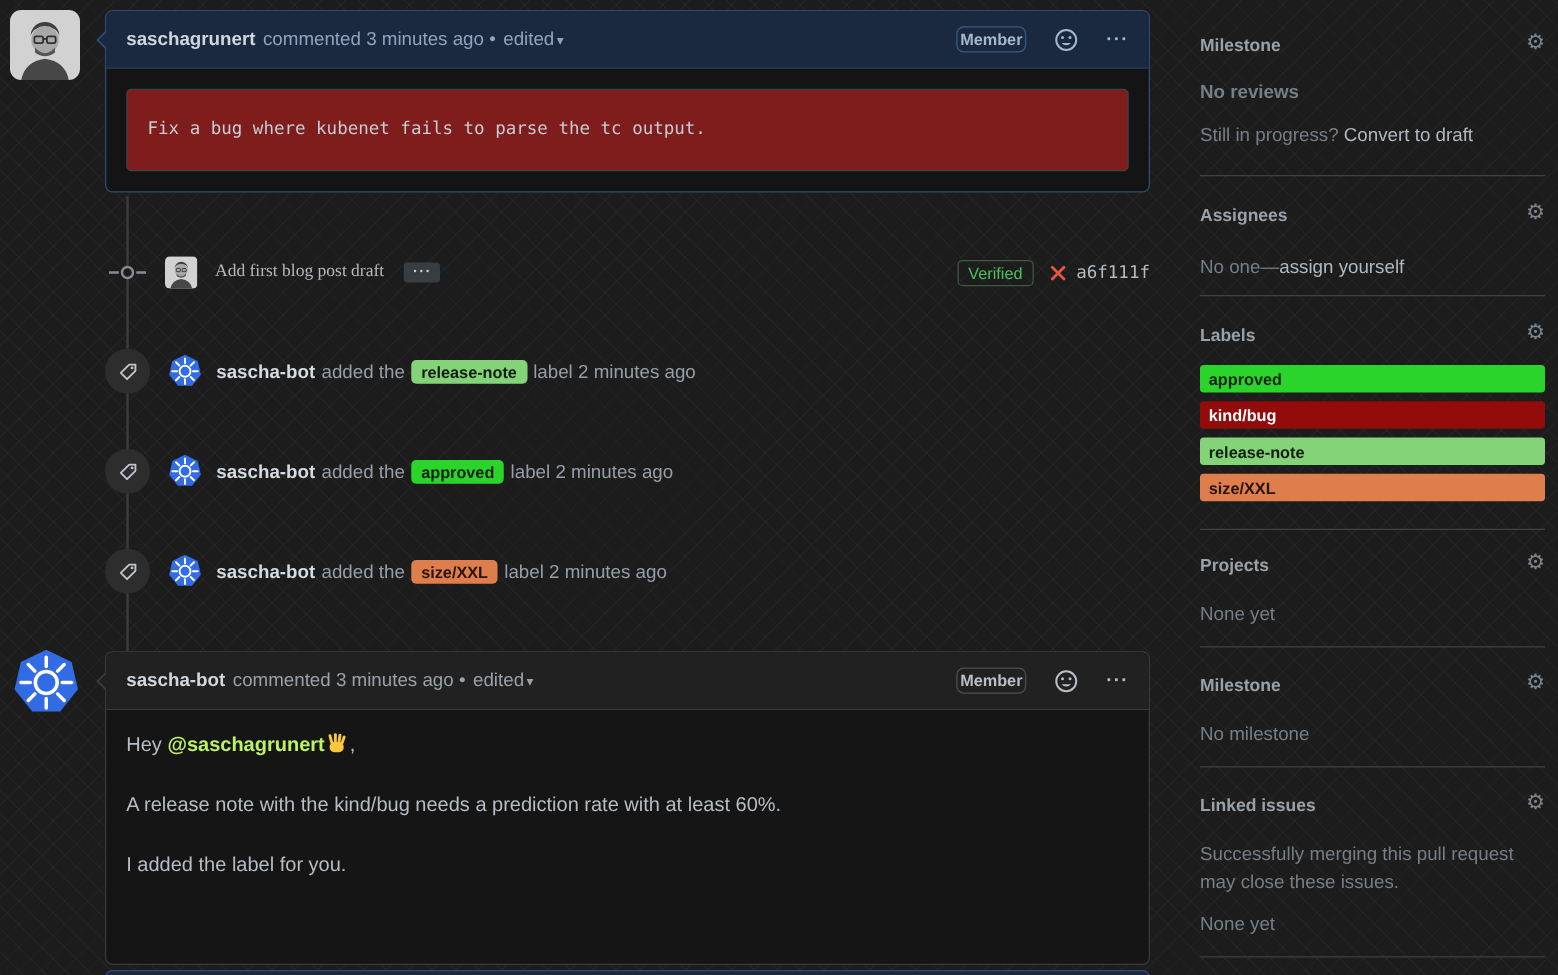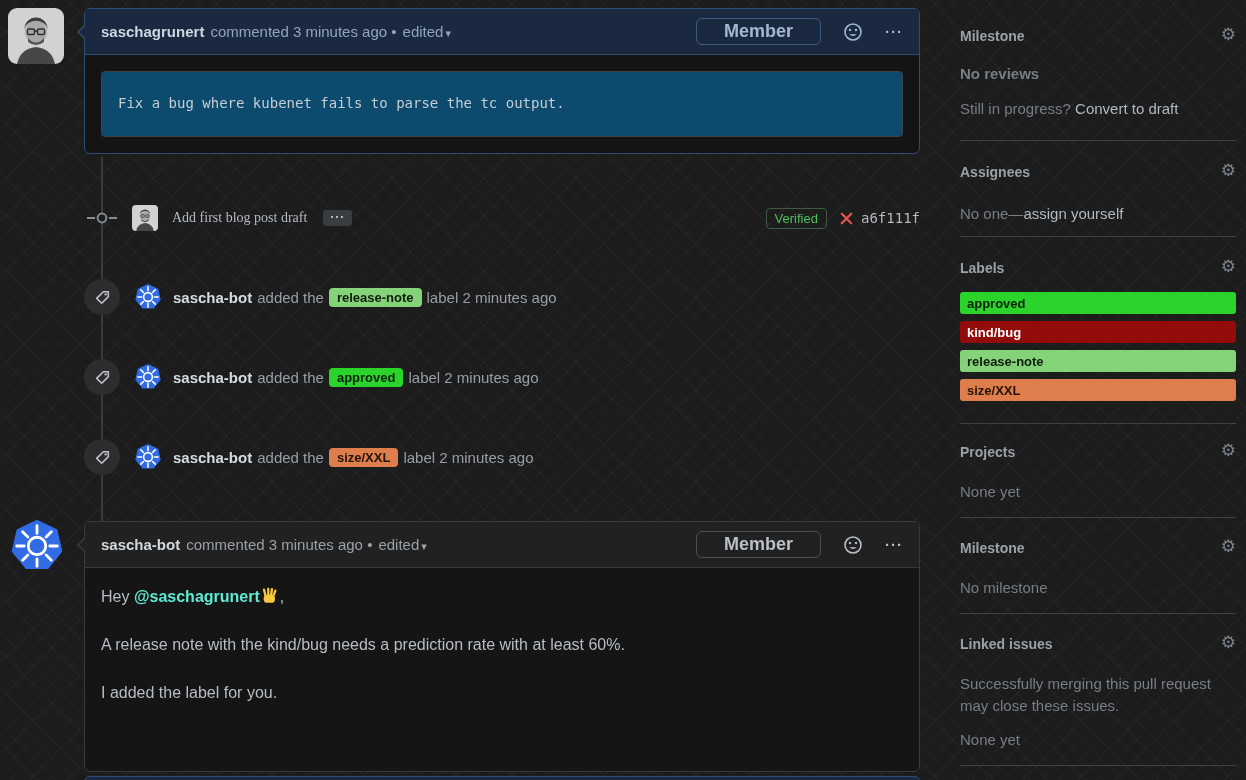--- a/index.html
+++ b/index.html
@@ -28,41 +28,41 @@
   .c1 .hdr{background:#1b2940;border-bottom:1px solid #2d4d75;}
   .c2 .hdr{background:#212121;border-bottom:1px solid #3a3a3a;}
   .author{font-weight:bold;}
   .c1 .author{color:#cdd7e1;}
   .c1 .meta{color:#90a4bc;}
   .c2 .author{color:#d3d8dd;}
   .c2 .meta{color:#9aa1a8;}
   .edited{cursor:pointer;}
   .caret{font-size:11px;margin-left:2px;}
   .spacer{flex:1;}
-  .member{border:1px solid;border-radius:6px;padding:2px 27px;font-size:18px;font-weight:bold;}
+  .member{border:1px solid;border-radius:6px;padding:2px 2px;font-size:13px;font-weight:bold;}
   .c1 .member{border-color:#3d5a7d;color:#a3b8cf;}
   .c2 .member{border-color:#4a5056;color:#b9bfc5;}
   .iconbtn{display:inline-flex;align-items:center;margin-left:16px;cursor:pointer;}
   .c1 .iconbtn{color:#a3b8cf;}
   .c2 .iconbtn{color:#b9bfc5;}
   .kebab{font-weight:bold;letter-spacing:1px;font-size:15px;}
   
   .bub{position:absolute;width:0;height:0;border:8px solid transparent;border-left:0;}
   .bub-o1{left:-8px;top:15px;border-right:8px solid #2d4d75;}
   .bub-i1{left:-6px;top:15px;border-right:8px solid #1b2940;}
   .bub-o2{left:-8px;top:15px;border-right:8px solid #3a3a3a;}
   .bub-i2{left:-6px;top:15px;border-right:8px solid #212121;}
   .cbody1{padding:16px;}
-  .codeblock{background:#0c4a6e;border:1px solid #3e4348;border-radius:4px;
+  .codeblock{background:#7f1d1d;border:1px solid #3e4348;border-radius:4px;
     padding:21px 16px 23px;font-family:"DejaVu Sans Mono","Liberation Mono",monospace;
     font-size:14px;line-height:20px;color:#c6cdd4;}
   .cbody2{padding:17px 16px;font-size:16px;color:#b6bdc5;}
   .cbody2 p{margin:0 0 25px;line-height:23px;}
   .cbody2 .b{font-weight:bold;color:#d9dfe5;}
-  .mention{font-weight:bold;color:#5eead4;cursor:pointer;}
+  .mention{font-weight:bold;color:#bef264;cursor:pointer;}
   .wave{vertical-align:-3px;margin:0 1px;}
   
   .tl{position:absolute;left:101px;top:157px;width:2px;height:364px;background:#3a3a3a;}
   .commit{position:absolute;left:84px;top:200px;width:836px;height:36px;display:flex;align-items:center;}
   .commiticon{width:36px;display:flex;justify-content:center;}
   .cavatar{width:26px;height:26px;border-radius:4px;overflow:hidden;margin-left:12px;}
   .cmsg{font-family:Liberation Serif, serif;font-size:14px;color:#b3bac1;margin-left:14px;cursor:pointer;}
   .ellipsisbtn{background:#383d42;border-radius:3px;padding:1px 7px 3px;font-weight:bold;color:#c6cdd4;
     font-size:12px;line-height:12px;margin-left:16px;letter-spacing:1px;cursor:pointer;}
   .verified{border:1px solid #3c5a45;color:#4cc25c;border-radius:4px;padding:2px 8px;font-size:13px;margin-right:12px;cursor:pointer;text-align:center;}

